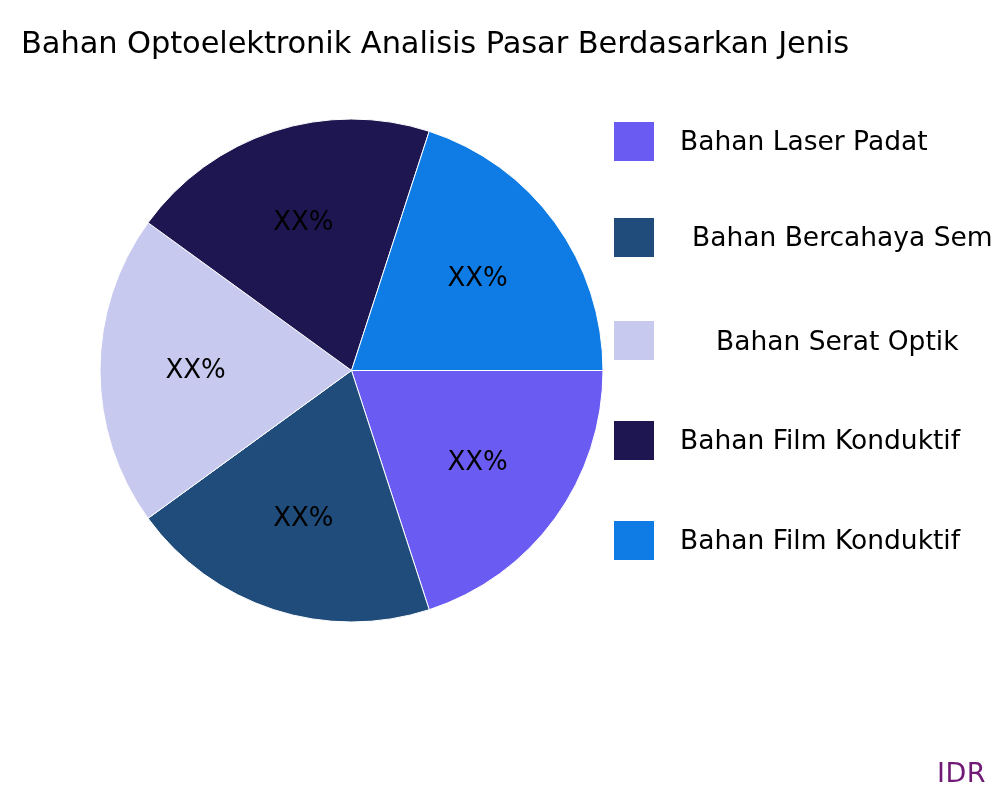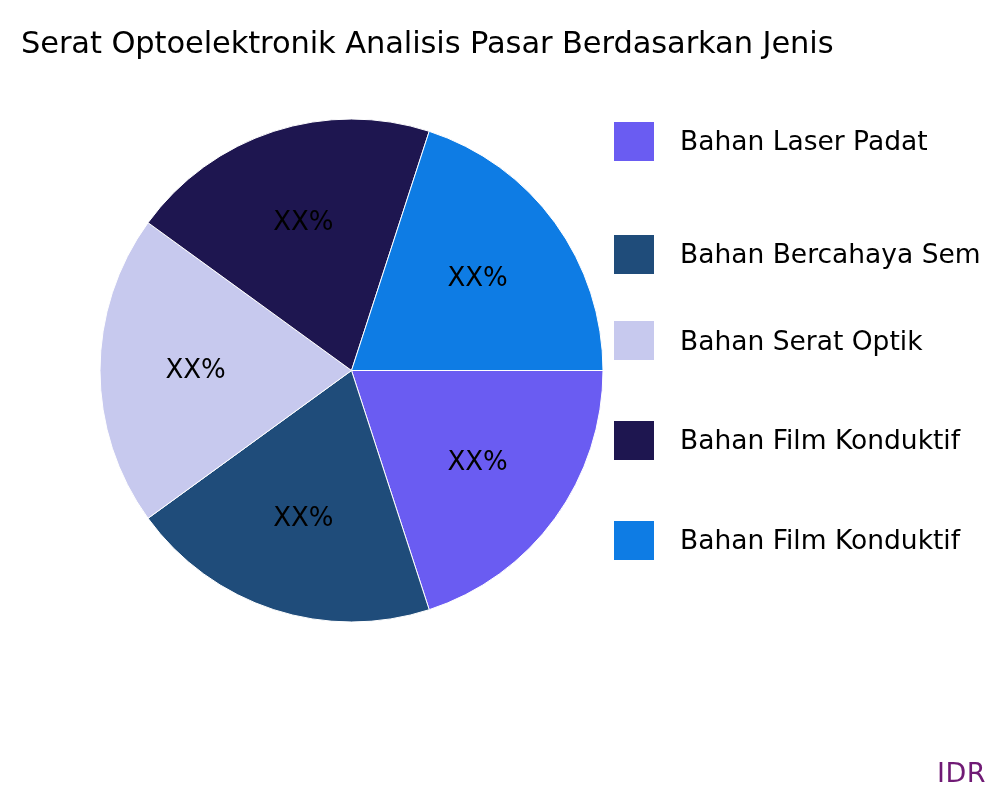--- a/index.html
+++ b/index.html
@@ -97,21 +97,21 @@
     font-size: 27px;
     color: #701a75;
     letter-spacing: 0.5px;
   }
 </style>
 </head>
 <body>
 
 <div id="chart-root">
 
-  <div id="chart-title">Serat Optoelektronik Analisis Pasar Berdasarkan Jenis</div>
+  <div id="chart-title">Bahan Optoelektronik Analisis Pasar Berdasarkan Jenis</div>
 
   <div id="pie-area">
     <svg id="pie-svg" viewBox="0 0 503 503">
       <g id="pie-slices">
           <path d="M 251.5 251.5 L 329.2177740852992 490.69071384823116 A 251.5 251.5 0 0 0 503 251.50000000000006 Z" fill="#6a5cf2" stroke="#ffffff" stroke-width="1"></path>
           <path d="M 251.5 251.5 L 48.03222591470069 399.32799095155696 A 251.5 251.5 0 0 0 329.2177740852992 490.69071384823116 Z" fill="#1f4c7a" stroke="#ffffff" stroke-width="1"></path>
           <path d="M 251.5 251.5 L 48.032225914700746 103.67200904844299 A 251.5 251.5 0 0 0 48.03222591470069 399.32799095155696 Z" fill="#c7c9ee" stroke="#ffffff" stroke-width="1"></path>
           <path d="M 251.5 251.5 L 329.2177740852993 12.309286151768873 A 251.5 251.5 0 0 0 48.032225914700746 103.67200904844299 Z" fill="#1e1650" stroke="#ffffff" stroke-width="1"></path>
           <path d="M 251.5 251.5 L 503 251.5 A 251.5 251.5 0 0 0 329.2177740852993 12.309286151768873 Z" fill="#0e7ce4" stroke="#ffffff" stroke-width="1"></path>
         </g>
@@ -123,25 +123,25 @@
           <text x="377.6500199328856" y="159.84664561003467" class="slice-label">XX%</text>
         </g>
     </svg>
   </div>
 
   <div id="legend">
       <div class="legend-row" style="top: 11px;">
         <span class="legend-swatch" style="background: rgb(106, 92, 242);"></span>
         <span class="legend-label">Bahan Laser Padat</span>
       </div>
-      <div class="legend-row" style="top: 124px;">
+      <div class="legend-row" style="top: 107px; gap: 12px;">
         <span class="legend-swatch" style="background: rgb(31, 76, 122);"></span>
         <span class="legend-label">Bahan Bercahaya Sem</span>
       </div>
-      <div class="legend-row" style="top: 210.6px;">
+      <div class="legend-row" style="top: 210.6px; gap: 36px;">
         <span class="legend-swatch" style="background: rgb(199, 201, 238);"></span>
         <span class="legend-label">Bahan Serat Optik</span>
       </div>
       <div class="legend-row" style="top: 310.4px;">
         <span class="legend-swatch" style="background: rgb(30, 22, 80);"></span>
         <span class="legend-label">Bahan Film Konduktif</span>
       </div>
       <div class="legend-row" style="top: 410.2px;">
         <span class="legend-swatch" style="background: rgb(14, 124, 228);"></span>
         <span class="legend-label">Bahan Film Konduktif</span>

